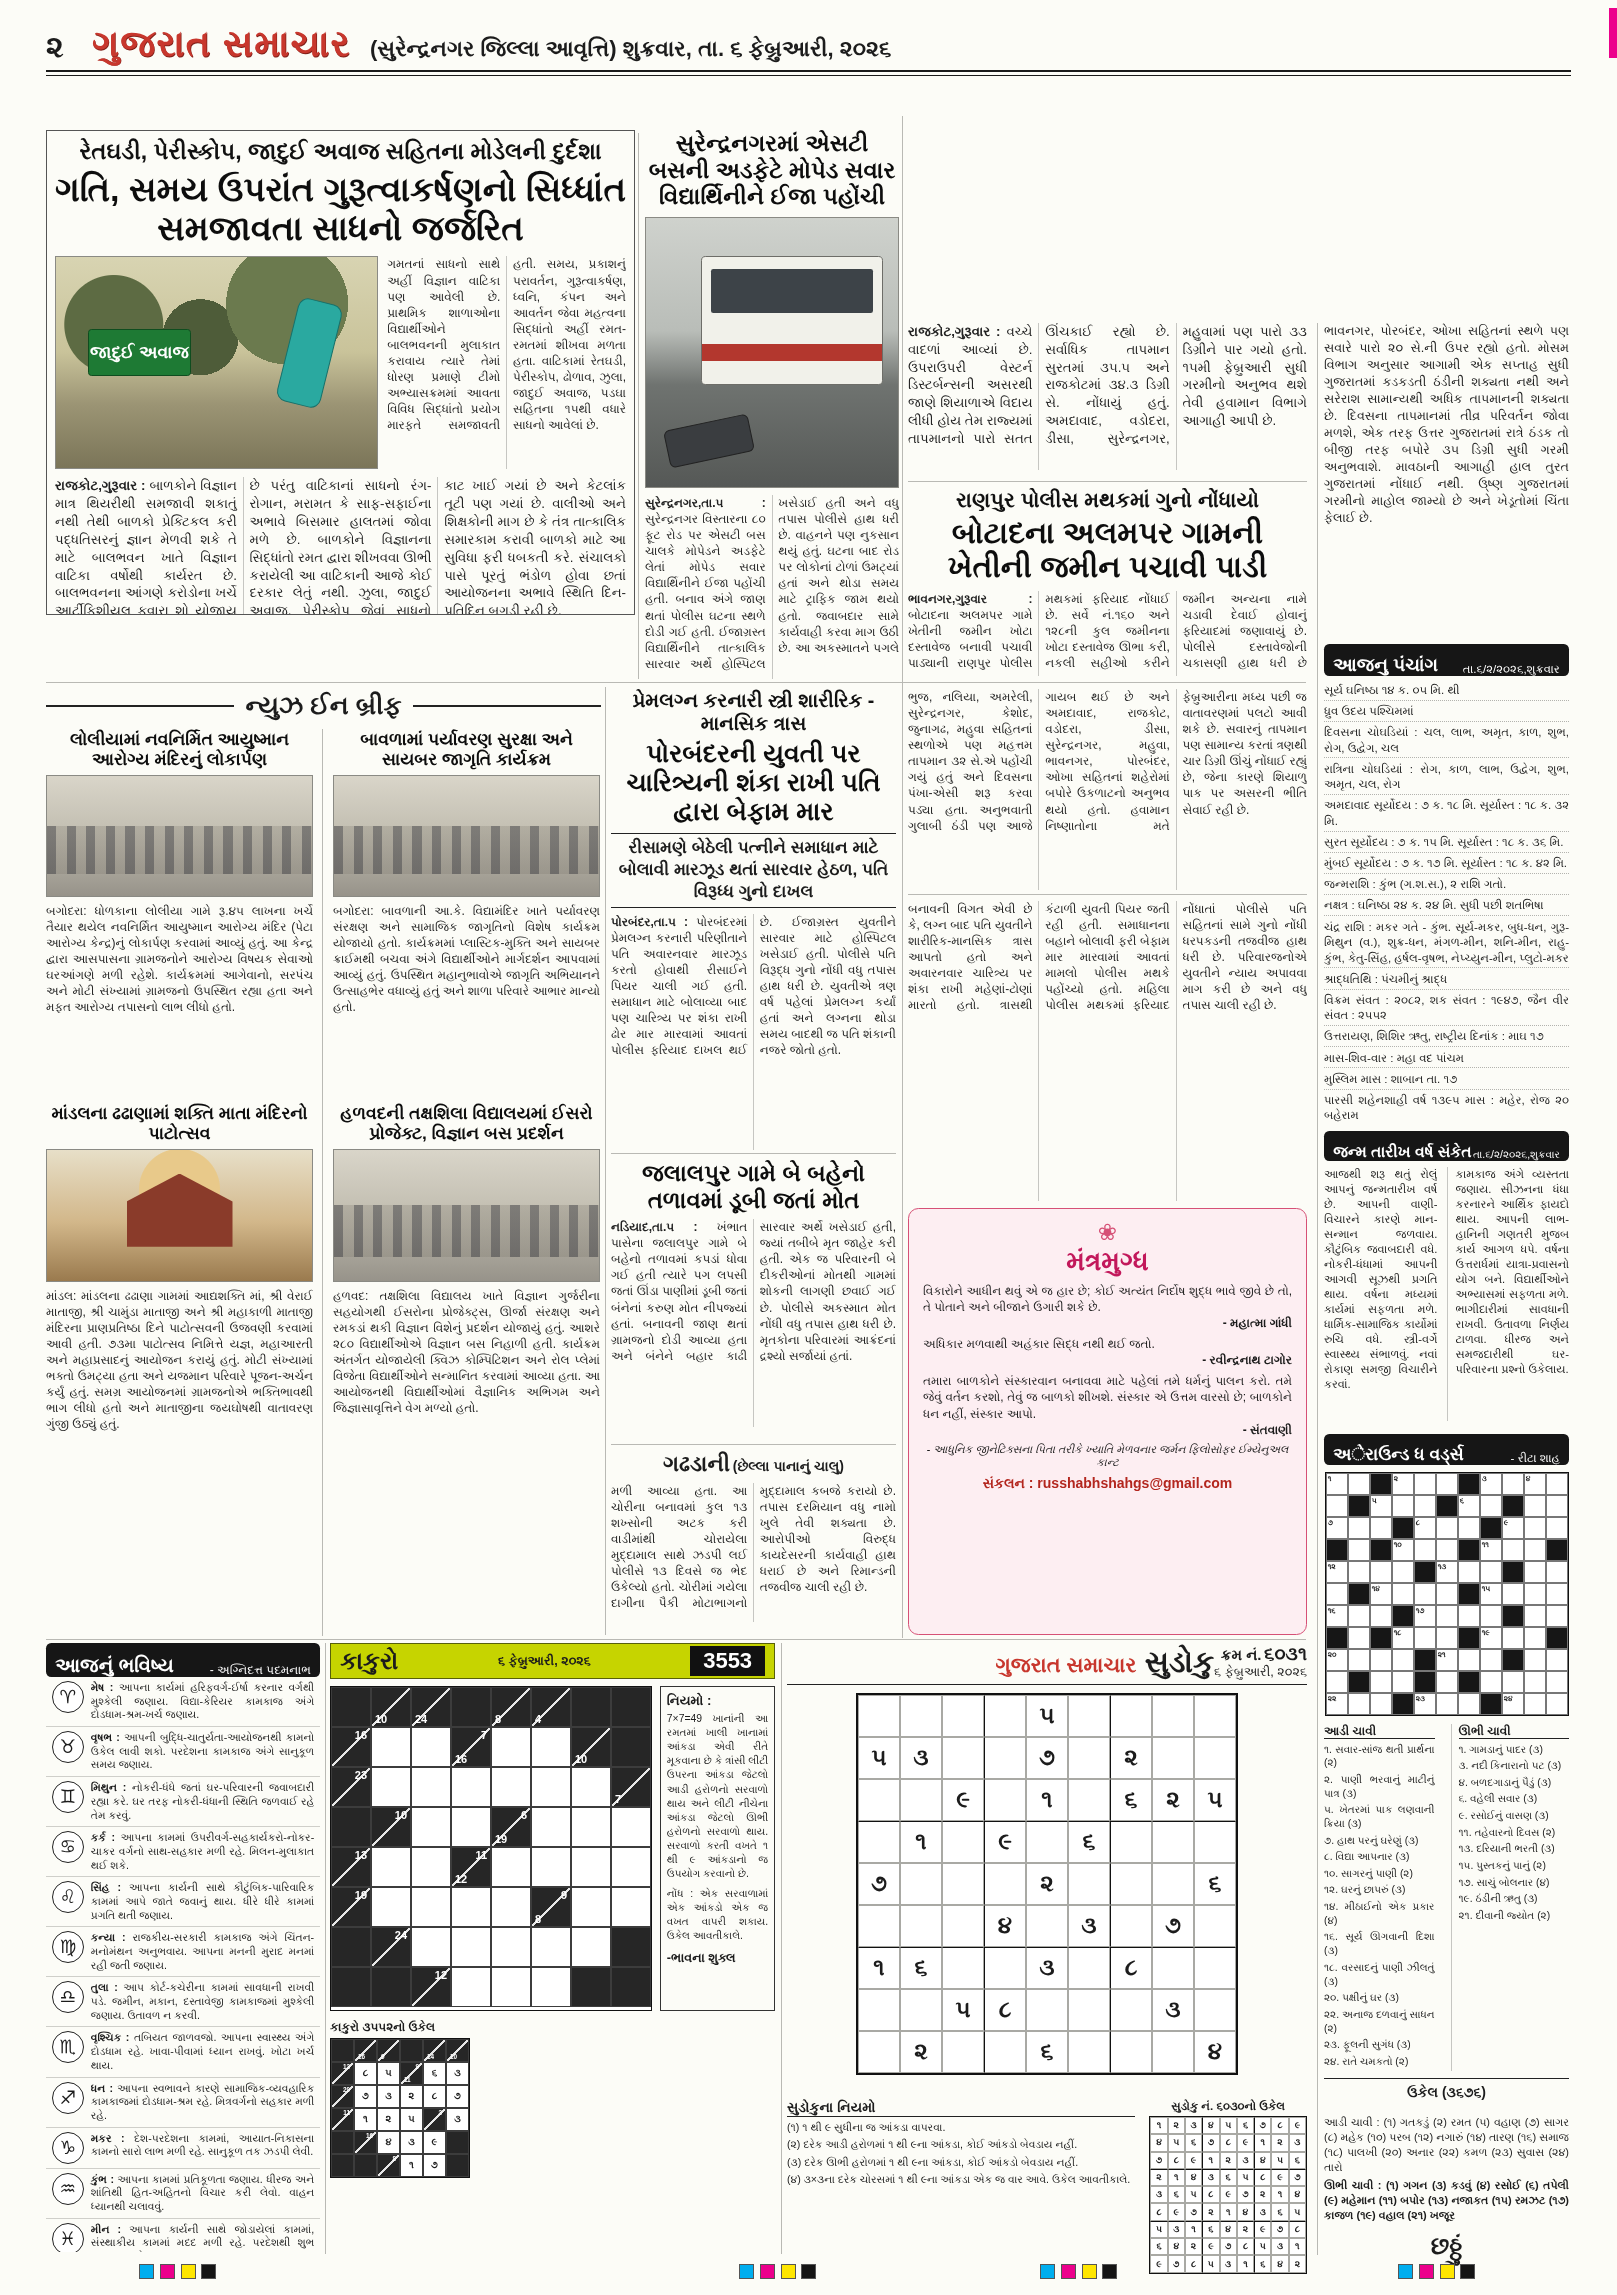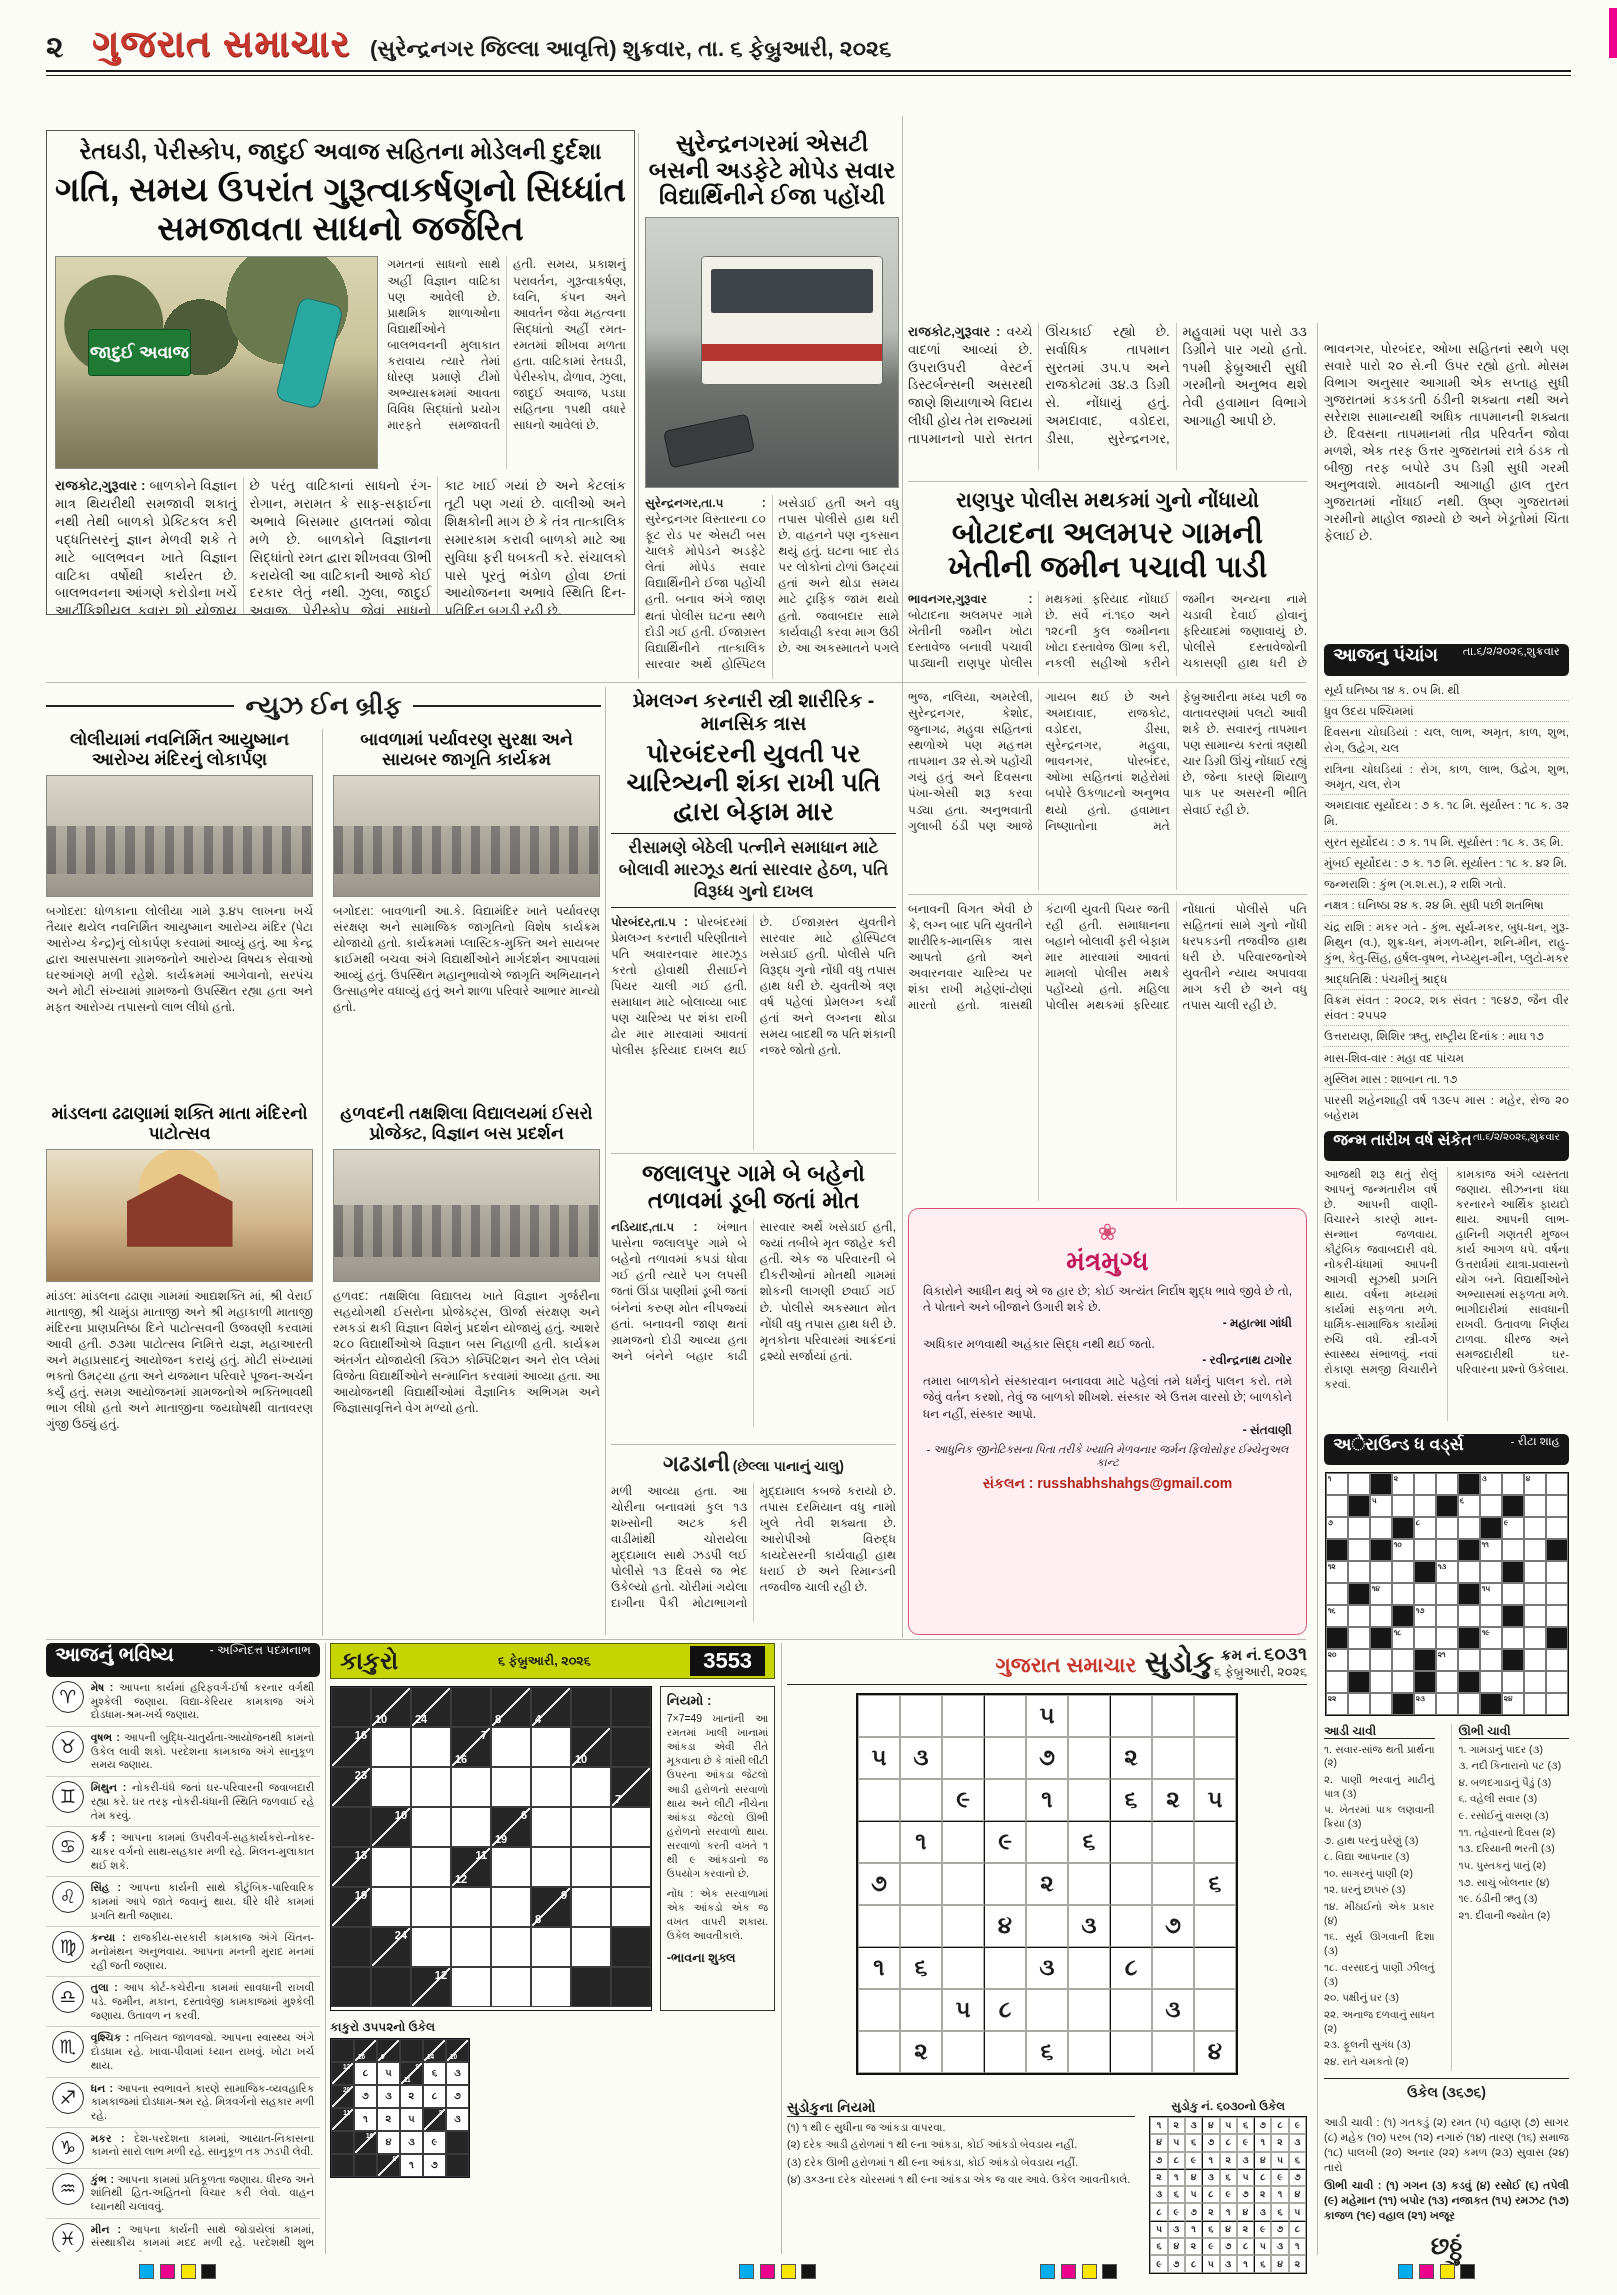--- a/index.html
+++ b/index.html
@@ -8,21 +8,21 @@
 .abs{position:absolute}
 .just{text-align:justify}
 .bt{font-size:13.3px;line-height:1.34;color:#222}
 .c2{column-count:2;column-gap:12.7px;column-rule:0.6px solid #c6c6c2}
 .c3{column-count:3;column-gap:12.7px;column-rule:0.6px solid #c6c6c2}
 .kick{font-weight:bold;text-align:center;color:#111}
 .hl{font-weight:bold;text-align:center;line-height:1.16;color:#0d0d0d}
 .dl{font-weight:bold}
 .vr{position:absolute;width:1.2px;background:#b9b9b4}
 .hrule{position:absolute;height:1.2px;background:#b9b9b4}
-.blackbar{background:#161616;color:#fff;display:flex;align-items:flex-start;justify-content:space-between;padding:0 9.2px;border-radius:5.2px}
+.blackbar{background:#161616;color:#fff;display:flex;align-items:flex-end;justify-content:space-between;padding:0 9.2px;border-radius:5.2px}
 .clip{overflow:hidden}
 
 .logo{font-weight:bold;font-size:37px;color:#c8372d;letter-spacing:1.2px;text-shadow:0.6px 0.6px 0 #7e1f18}
 .mh-rule{border-top:2.9px solid #1b1b1b;border-bottom:1.2px solid #1b1b1b;height:5.8px}
 
 .photo{position:relative;overflow:hidden;border:0.6px solid #8a8a84}
 .ph-science{background:radial-gradient(circle at 18% 32%,#5d6b43 0 49px,transparent 50px),radial-gradient(circle at 72% 22%,#6b7a4e 0 61px,transparent 61px),radial-gradient(circle at 45% 38%,#4e5c39 0 38px,transparent 38px),linear-gradient(180deg,#d8d4b2 0%,#c9c39a 45%,#9b9474 70%,#7b7558 100%)}
 .ph-sign{position:absolute;left:10%;top:34%;width:32%;height:22%;background:#1e7a34;border:1.7px solid #0f4d1f;color:#fff;display:flex;align-items:center;justify-content:center;font-weight:bold;font-size:17.3px;border-radius:3.5px}
 .ph-pipe{position:absolute;right:14%;top:20%;width:14%;height:50%;background:#2aa9a0;border-radius:10.4px;transform:rotate(14deg);border:1.7px solid #17716b}
 .ph-bus{background:linear-gradient(180deg,#cfd2cd 0%,#b9bdb8 42%,#6f7370 62%,#555856 100%)}
@@ -119,21 +119,21 @@
     <div class="bt just c2 clip" style="height:191px;margin-top:7px;font-size:12px">
       <span class="dl">સુરેન્દ્રનગર,તા.૫ :</span>
       <span>સુરેન્દ્રનગર વિસ્તારના ૮૦ ફૂટ રોડ પર એસટી બસ ચાલકે મોપેડને અડફેટે લેતાં મોપેડ સવાર વિદ્યાર્થિનીને ઈજા પહોંચી હતી. બનાવ અંગે જાણ થતાં પોલીસ ઘટના સ્થળે દોડી ગઈ હતી. ઈજાગ્રસ્ત વિદ્યાર્થિનીને તાત્કાલિક સારવાર અર્થે હોસ્પિટલ ખસેડાઈ હતી અને વધુ તપાસ પોલીસે હાથ ધરી છે. વાહનને પણ નુકસાન થયું હતું. ઘટના બાદ રોડ પર લોકોનાં ટોળાં ઉમટ્યાં હતાં અને થોડા સમય માટે ટ્રાફિક જામ થયો હતો. જવાબદાર સામે કાર્યવાહી કરવા માગ ઉઠી છે. આ અકસ્માતને પગલે એસટી તંત્રની સુરક્ષા સામે ફરી સવાલો ઉઠ્યા છે.</span>
     </div>
   </div>
 
   <div class="abs bt just c3 clip" style="left:908px;top:323px;width:399px;height:147px">
     <span class="dl">રાજકોટ,ગુરૂવાર :</span>
     <span>વચ્ચે વાદળાં આવ્યાં છે. ઉપરાઉપરી વેસ્ટર્ન ડિસ્ટર્બન્સની અસરથી જાણે શિયાળાએ વિદાય લીધી હોય તેમ રાજ્યમાં તાપમાનનો પારો સતત ઊંચકાઈ રહ્યો છે. સર્વાધિક તાપમાન સુરતમાં ૩૫.૫ અને રાજકોટમાં ૩૪.૩ ડિગ્રી સે. નોંધાયું હતું. અમદાવાદ, વડોદરા, ડીસા, સુરેન્દ્રનગર, મહુવામાં પણ પારો ૩૩ ડિગ્રીને પાર ગયો હતો. ૧૫મી ફેબ્રુઆરી સુધી ગરમીનો અનુભવ થશે તેવી હવામાન વિભાગે આગાહી આપી છે.</span>
   </div>
-  <div class="abs bt just clip" style="left:1324px;top:341px;width:245px;height:312px;font-size:12.7px">
+  <div class="abs bt just clip" style="left:1324px;top:323px;width:245px;height:312px;font-size:12.7px">
     <span>ભાવનગર, પોરબંદર, ઓખા સહિતનાં સ્થળે પણ સવારે પારો ૨૦ સે.ની ઉપર રહ્યો હતો. મોસમ વિભાગ અનુસાર આગામી એક સપ્તાહ સુધી ગુજરાતમાં કડકડતી ઠંડીની શક્યતા નથી અને સરેરાશ સામાન્યથી અધિક તાપમાનની શક્યતા છે. દિવસના તાપમાનમાં તીવ્ર પરિવર્તન જોવા મળશે, એક તરફ ઉત્તર ગુજરાતમાં રાત્રે ઠંડક તો બીજી તરફ બપોરે ૩૫ ડિગ્રી સુધી ગરમી અનુભવાશે. માવઠાની આગાહી હાલ તુરત ગુજરાતમાં નોંધાઈ નથી. ઉ્ષ્ણ ગુજરાતમાં ગરમીનો માહોલ જામ્યો છે અને ખેડૂતોમાં ચિંતા ફેલાઈ છે.</span>
   </div>
 
   <div class="hrule abs" style="left:908px;top:481px;width:399px"></div>
   <div class="abs clip" style="left:908px;top:488px;width:399px;height:188px">
     <div class="kick" style="font-size:21px">રાણપુર પોલીસ મથકમાં ગુનો નોંધાયો</div>
     <div class="hl" style="font-size:30px;margin-top:3.5px">બોટાદના અલમપર ગામની ખેતીની જમીન પચાવી પાડી</div>
     <div class="bt just c3 clip" style="height:87px;margin-top:5.8px;font-size:12px">
       <span class="dl">ભાવનગર,ગુરૂવાર :</span>
       <span>બોટાદના અલમપર ગામે ખેતીની જમીન ખોટા દસ્તાવેજ બનાવી પચાવી પાડ્યાની રાણપુર પોલીસ મથકમાં ફરિયાદ નોંધાઈ છે. સર્વે નં.૧૬૦ અને ૧૨૮ની કુલ જમીનના ખોટા દસ્તાવેજ ઊભા કરી, નકલી સહીઓ કરીને જમીન અન્યના નામે ચડાવી દેવાઈ હોવાનું ફરિયાદમાં જણાવાયું છે. પોલીસે દસ્તાવેજોની ચકાસણી હાથ ધરી છે અને જવાબદારો સામે કાયદેસરની કાર્યવાહી હાથ ધરવામાં આવશે તેમ જણાવ્યું છે.</span>

